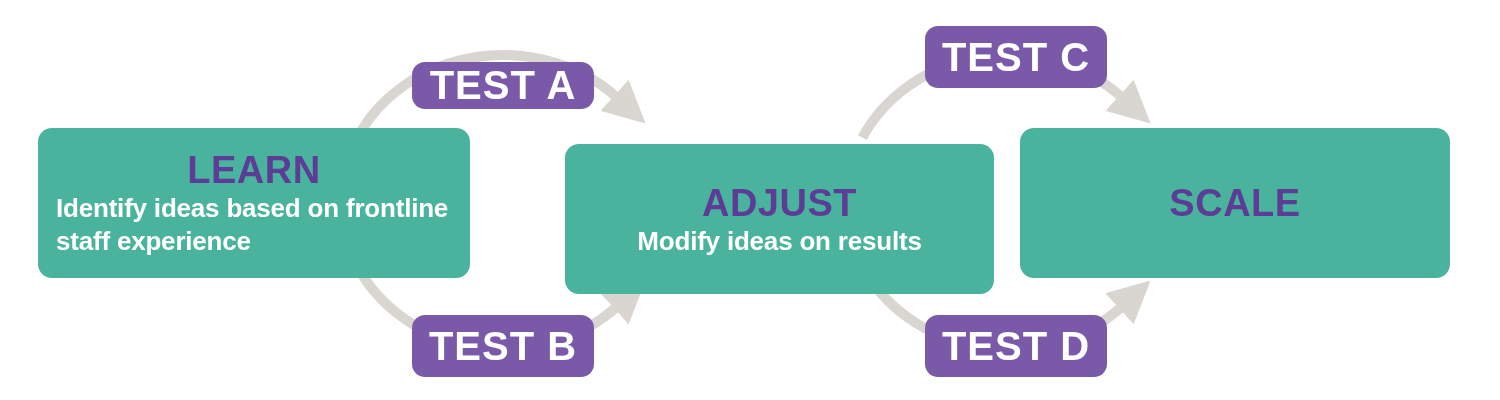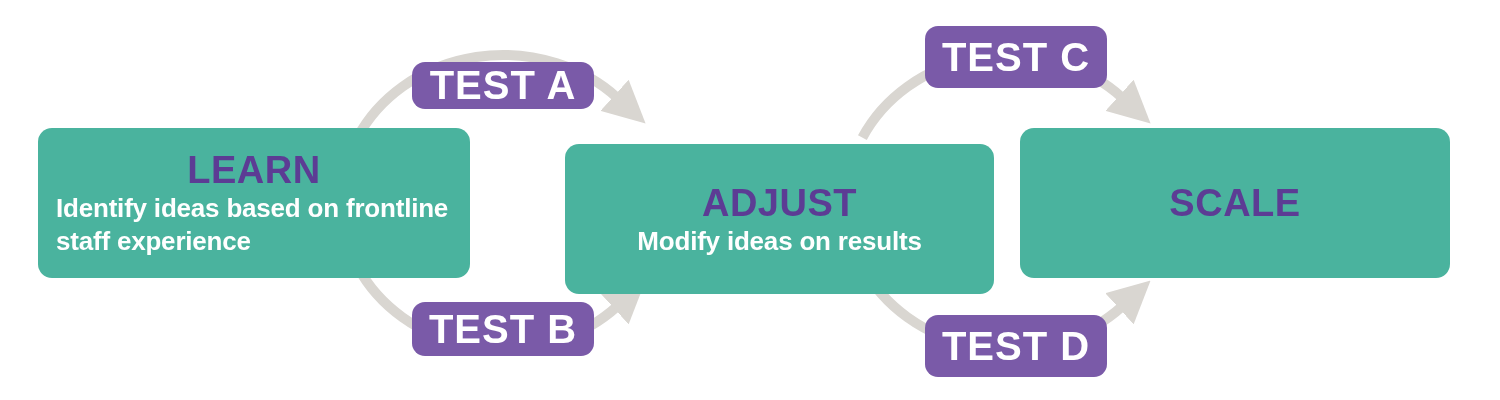--- a/index.html
+++ b/index.html
@@ -75,21 +75,21 @@
     border-radius: 13px;
     display: flex;
     align-items: center;
     justify-content: center;
     font-size: 40px;
     font-weight: bold;
     letter-spacing: 1px;
     color: var(--body_text);
   }
   #test-a { left: 412px; top: 26px;  width: 182px; height: 47px; margin-top: 36px; }
-  #test-b { left: 412px; top: 302px; width: 182px; height: 54px; }
+  #test-b { left: 412px; top: 315px; width: 182px; height: 62px; }
   #test-c { left: 925px; top: 26px;  width: 182px; height: 62px; }
   #test-d { left: 925px; top: 315px; width: 182px; height: 62px; }
 </style>
 </head>
 <body>
 
 <div class="canvas">
 
   <svg class="arrows" viewBox="0 0 1500 400" aria-hidden="true">
     <defs>

